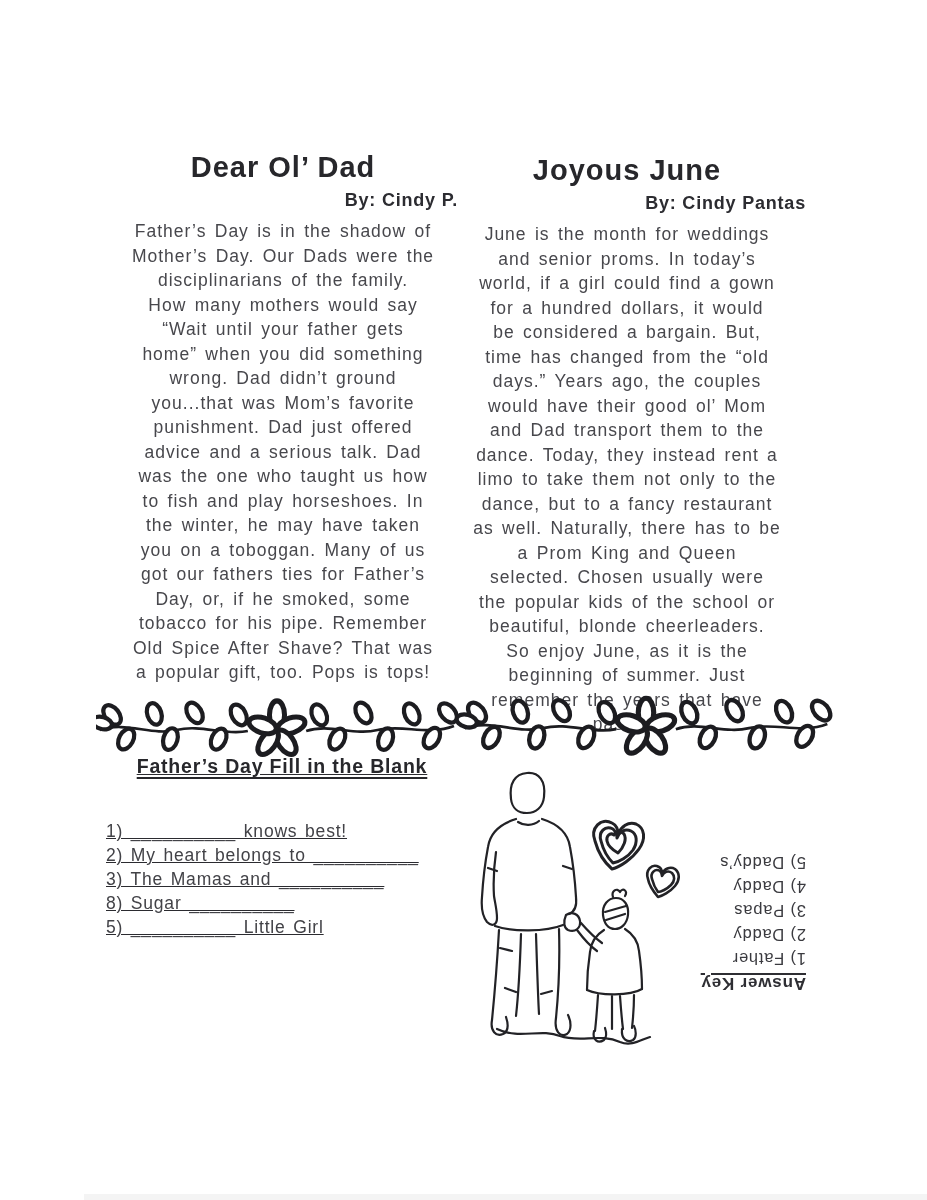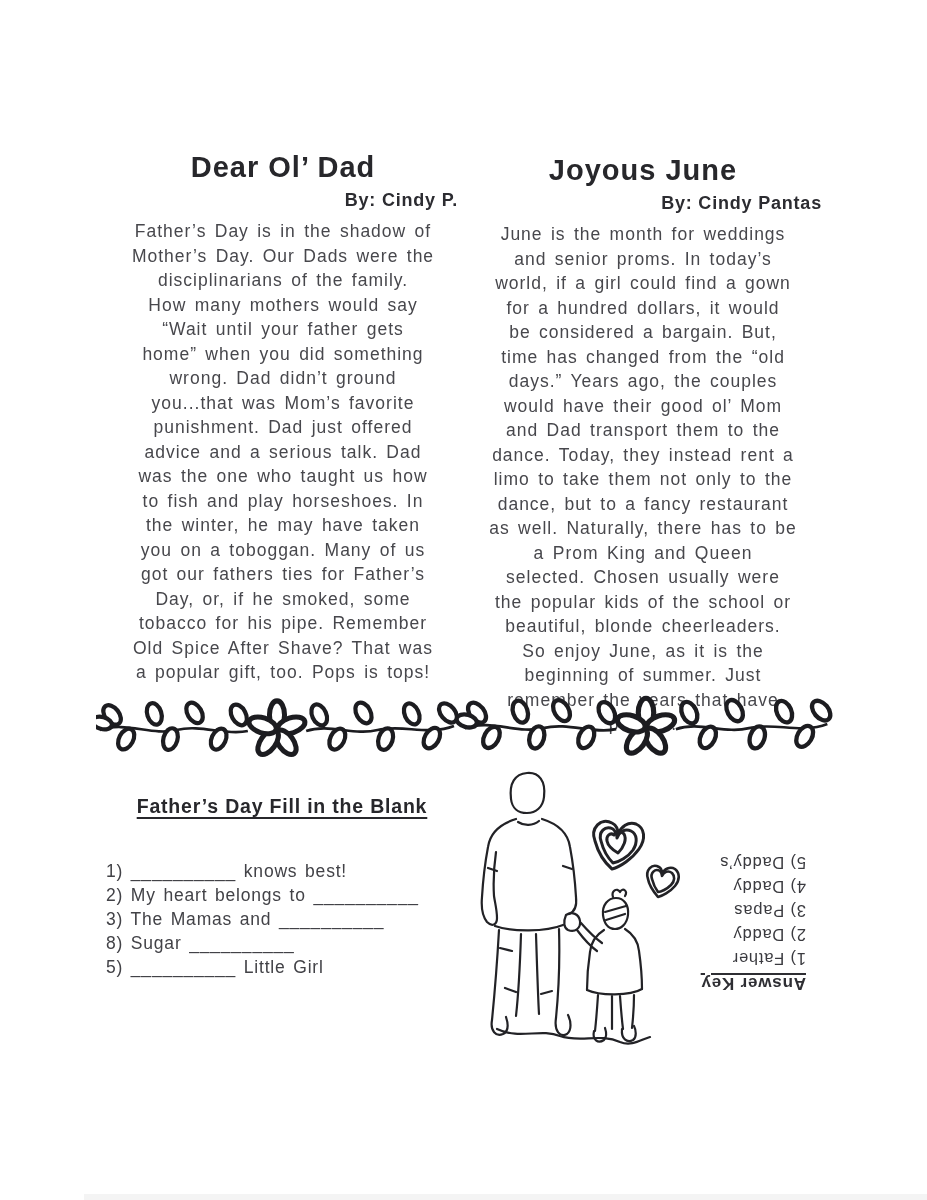--- a/index.html
+++ b/index.html
@@ -7,21 +7,21 @@
     position:relative;
     width:927px;height:1200px;
     background:#ffffff;
     overflow:hidden;
     font-family:"Liberation Sans","DejaVu Sans",sans-serif;
     color:#2b2b30;
   }
   
   .article{position:absolute;margin-top:40px;}
   .article-left{left:108px;top:110px;width:350px;}
-  .article-right{left:464px;top:113px;width:358px;}
+  .article-right{left:448px;top:113px;width:358px;}
   .article-title{
     text-align:center;
     font-size:29px;font-weight:800;
     letter-spacing:1px;
     color:#27272b;
     line-height:34px;
   }
   .article-byline{
     text-align:right;
     font-size:18px;font-weight:700;
@@ -39,21 +39,21 @@
     color:#47474c;
     white-space:pre-line;
     text-align:center;
   }
   
   .divider{position:absolute;height:68px;}
   .divider-left{left:96px;top:692px;width:362px;}
   .divider-right{left:456px;top:690px;width:380px;}
   .divider svg{width:100%;height:100%;display:block;}
   
-  .quiz{position:absolute;left:106px;top:795px;width:352px;}
+  .quiz{position:absolute;left:106px;top:755px;width:352px;text-decoration:underline;}
   .quiz-title{
     text-align:center;
     font-size:19.5px;font-weight:800;
     letter-spacing:0.8px;
     color:#27272b;
     text-decoration:underline;
     text-decoration-thickness:2px;
     text-underline-offset:4px;
   }
   .quiz-list{margin-top:41px;}

